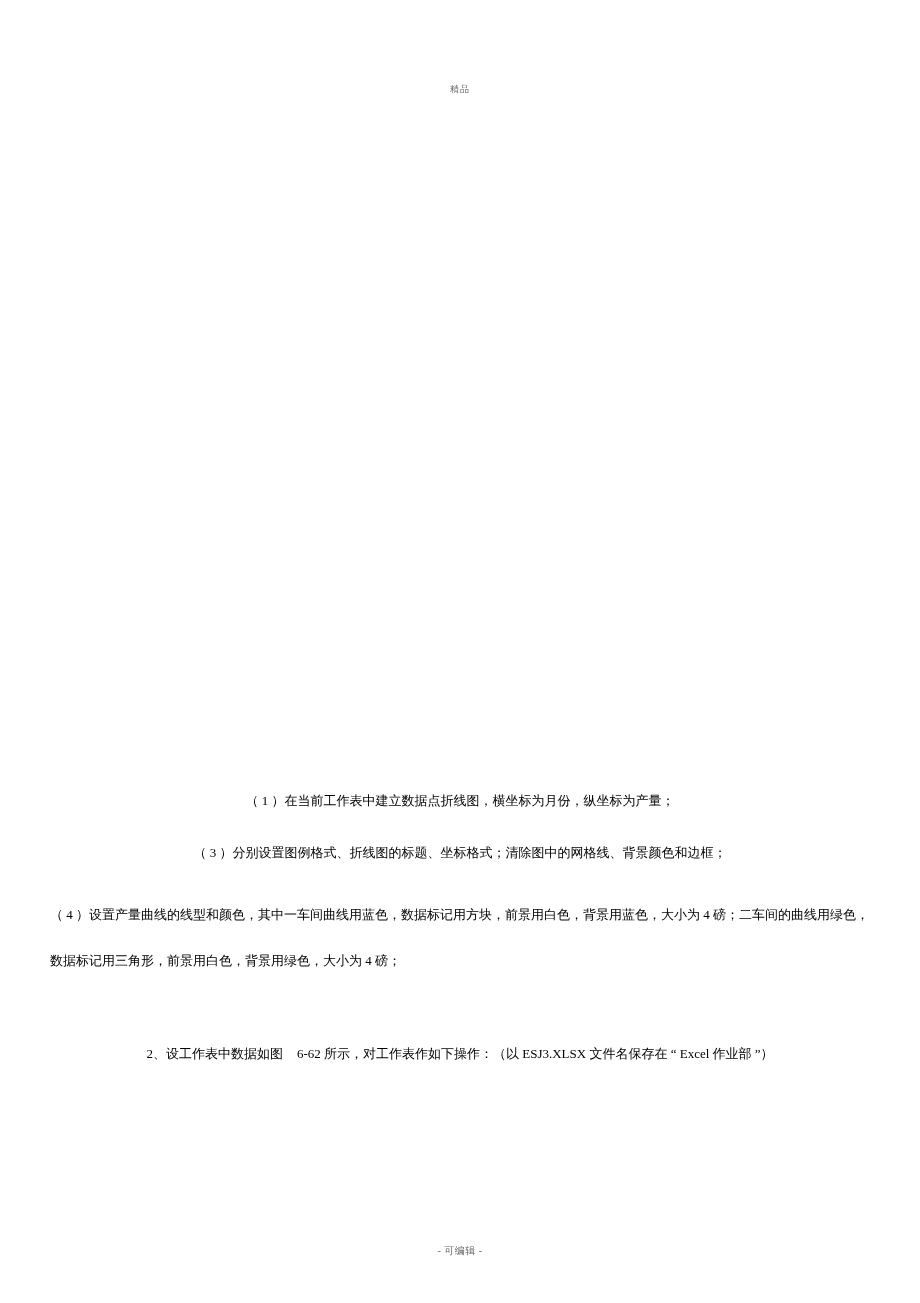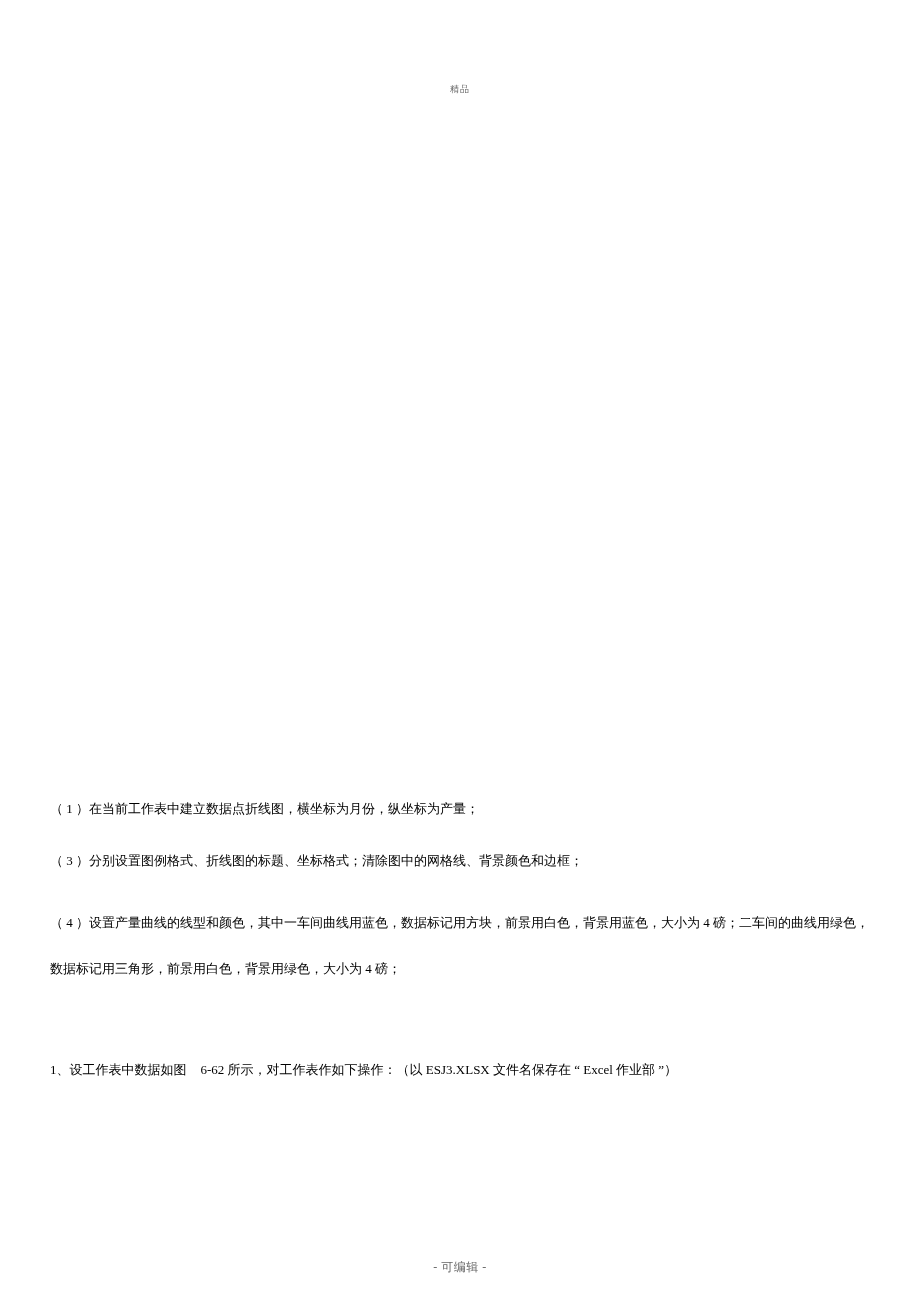--- a/index.html
+++ b/index.html
@@ -25,51 +25,52 @@
   .content {
     position: absolute;
     top: 780px;
     left: 50px;
     right: 50px;
     font-size: 13px;
     line-height: 2.0;
     color: #000;
   }
   .para {
-    margin: 16px 0 26px 0;
+    margin: 8px 0 26px 0;
+    text-align: center;
   }
   .para-block {
     margin: 0 0 10px 0;
     line-height: 3.5;
   }
   .gap {
     height: 40px;
   }
   .footer-label {
     position: absolute;
-    bottom: 27px;
+    bottom: 45px;
     left: 50%;
     transform: translateX(-50%);
-    font-size: 12px;
+    font-size: 10px;
     color: #666;
     letter-spacing: 0.5px;
   }
   .sp {
     display: inline-block;
     width: 14px;
   }
 </style>
 </head>
 <body>
 
 <div class="header-label">精品</div>
 
 <div class="content">
   <p class="para">（ 1 ）在当前工作表中建立数据点折线图，横坐标为月份，纵坐标为产量；</p>
   <p class="para">（ 3 ）分别设置图例格式、折线图的标题、坐标格式；清除图中的网格线、背景颜色和边框；</p>
   <p class="para-block">（ 4 ）设置产量曲线的线型和颜色，其中一车间曲线用蓝色，数据标记用方块，前景用白色，背景用蓝色，大小为 4 磅；二车间的曲线用绿色，数据标记用三角形，前景用白色，背景用绿色，大小为 4 磅；</p>
   <div class="gap"></div>
   <p class="para">
-    <span>1、设工作表中数据如图</span><span class="sp"></span><span>6-62 所示，对工作表作如下操作：（以 ESJ3.XLSX 文件名保存在 “ Excel 作业部 ”）</span>
+    <span>2、设工作表中数据如图</span><span class="sp"></span><span>6-62 所示，对工作表作如下操作：（以 ESJ3.XLSX 文件名保存在 “ Excel 作业部 ”）</span>
   </p>
 </div>
 
 <div class="footer-label">- 可编辑 -</div>
 
 </body></html>

